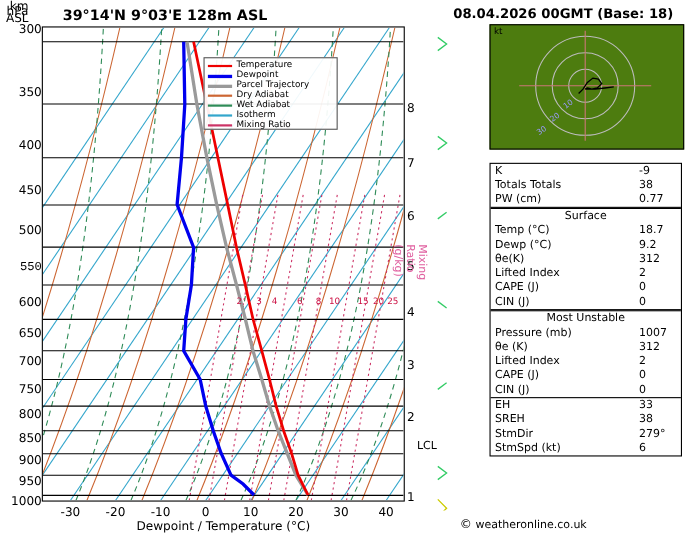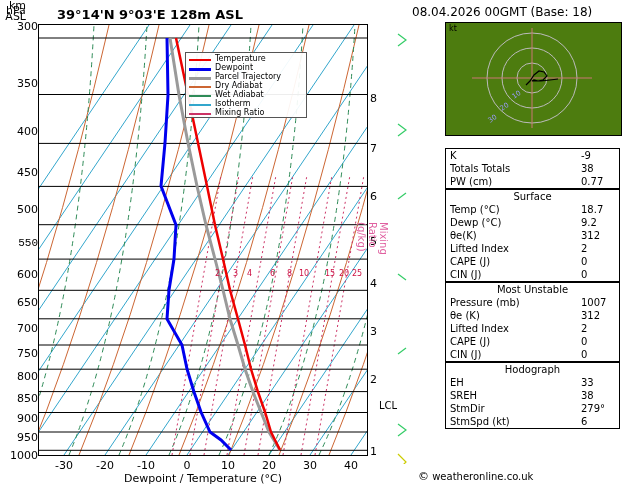--- a/index.html
+++ b/index.html
@@ -27,21 +27,21 @@
   #legend{position:absolute;left:146px;top:27px;width:122px;height:66px;border:1px solid #555;background:rgba(255,255,255,0.93);font-size:8px;padding:2px 3px;box-sizing:border-box;}
   #legend .row{height:8px;line-height:8px;margin-bottom:1px;position:relative;padding-left:26px;}
   #legend .ln{position:absolute;left:0;top:4px;width:22px;height:0;border-top-width:2px;border-top-style:solid;}
 
   .mixlab{position:absolute;font-size:8px;color:#cc1144;}
   #mixtitle{position:absolute;left:389px;top:222px;font-size:10px;color:#e060a0;transform:rotate(90deg);transform-origin:left top;}
   #lcl{position:absolute;left:379px;top:400px;font-size:10px;}
 
   
   #rightcol{position:absolute;left:410px;top:0;width:219px;height:486px;}
-  #datehdr{position:absolute;left:2px;top:5px;font-size:12px;font-weight:normal;}
+  #datehdr{position:absolute;left:2px;top:5px;font-size:12px;font-weight:bold;}
 
   #hodo{position:absolute;left:35px;top:22px;width:175px;height:112px;border:1px solid #000;background:#4d7c0f;}
   #hodo .kt{position:absolute;left:3px;top:1px;font-size:8px;}
 
   #table{position:absolute;left:35px;top:148px;width:175px;border:1px solid #000;box-sizing:border-box;font-size:10px;background:#fff;}
   #table .sec{border-bottom:1px solid #000;}
   #table .r{display:flex;justify-content:space-between;padding:0 4px;height:13px;line-height:13px;}
   #table .c{text-align:center;height:13px;line-height:13px;border-top:1px solid #000;}
   #table .r span{white-space:nowrap;}
   #table .v{min-width:34px;text-align:left;}
@@ -293,21 +293,20 @@
             <span>CAPE (J)</span>
             <span class="v">0</span>
           </div>
         <div class="r">
             <span>CIN (J)</span>
             <span class="v">0</span>
           </div>
       </div>
 
       <div>
-        <div class="c">Hodograph</div>
         <div class="r">
             <span>EH</span>
             <span class="v">33</span>
           </div>
         <div class="r">
             <span>SREH</span>
             <span class="v">38</span>
           </div>
         <div class="r">
             <span>StmDir</span>

